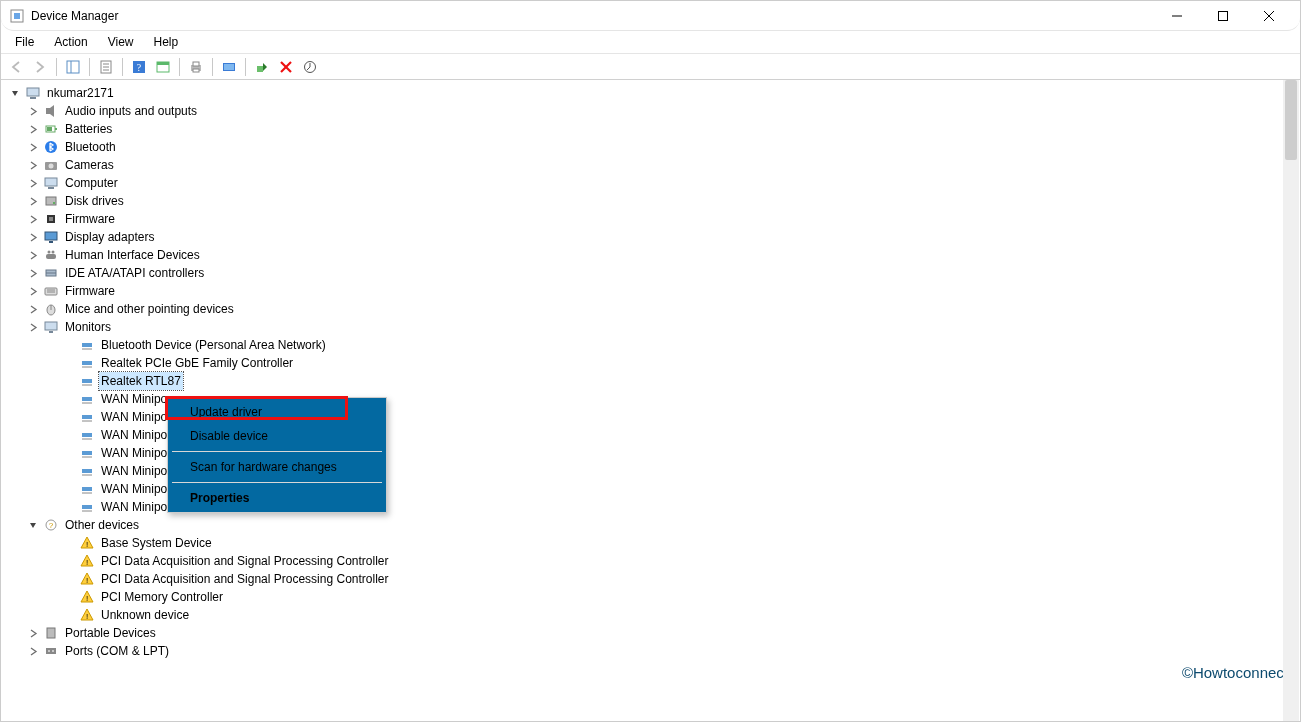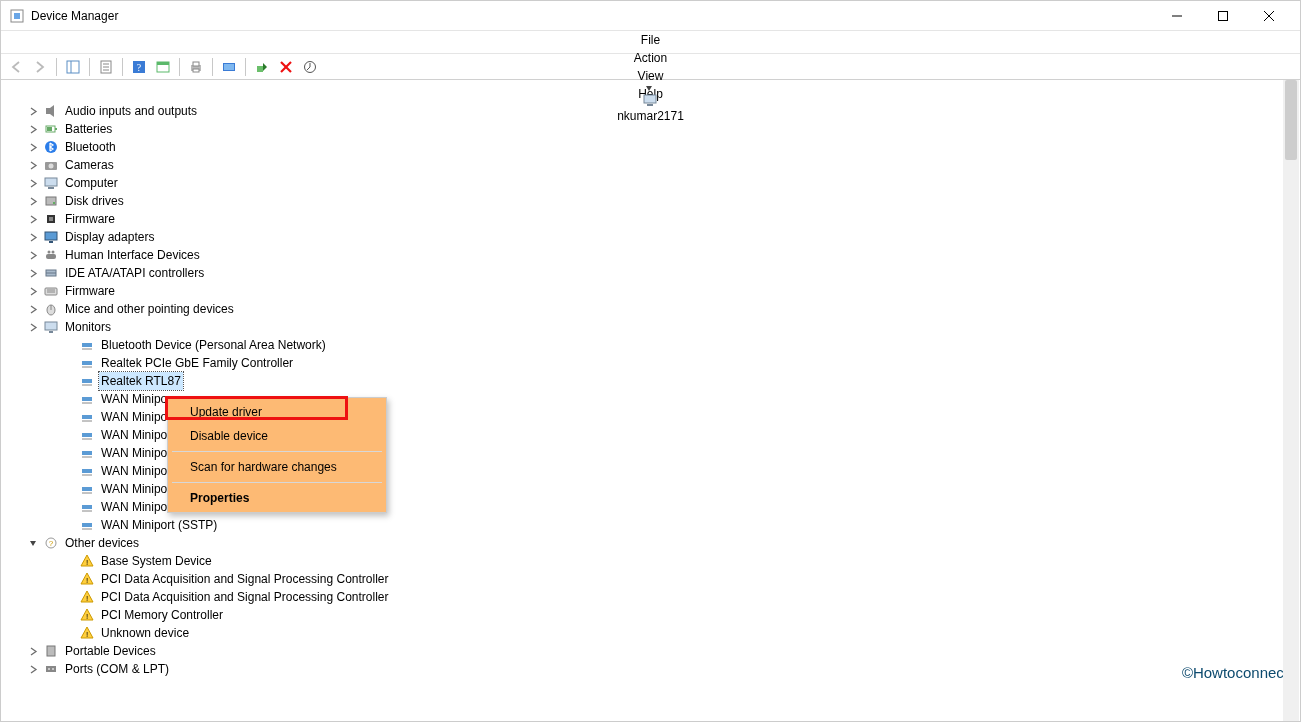--- a/index.html
+++ b/index.html
@@ -15,41 +15,41 @@
     border: 1px solid #ccc;
     position: relative;
   }
   .titlebar {
     height: 30px;
     display: flex;
     align-items: center;
     padding: 0 8px;
     border-bottom: 1px solid #e5e5e5;
     background: #fff;
+    border-radius: 13px;
   }
   .titlebar .app-icon {
     width: 16px; height: 16px; margin-right: 6px;
     display: inline-flex; align-items: center; justify-content: center;
   }
   .titlebar .title { flex: 0 0 auto; }
   .titlebar .spacer { flex: 1; }
   .win-controls { display: flex; }
   .win-btn {
     width: 46px; height: 30px;
     display: flex; align-items: center; justify-content: center;
     color: #000;
   }
 
   .menubar {
     height: 23px;
     display: flex;
     align-items: center;
     padding: 0 4px;
     border-bottom: 1px solid #e5e5e5;
-    flex-direction: column;
   }
   .menubar .menu-item { padding: 2px 10px; cursor: default; }
 
   .toolbar {
     height: 26px;
     display: flex;
     align-items: center;
     padding: 0 4px;
     border-bottom: 1px solid #d0d0d0;
     gap: 2px;
@@ -81,36 +81,36 @@
     width: 12px; height: 12px; margin-right: 2px;
     display: inline-flex; align-items: center; justify-content: center;
     color: #6d6d6d; cursor: default;
   }
   .expander.none { visibility: hidden; }
   .expander svg { display: block; }
   .icon {
     width: 16px; height: 16px; margin: 0 4px 0 2px;
     display: inline-flex; align-items: center; justify-content: center;
   }
-  .indent-0 { padding-left: 0; flex-direction: column; }
+  .indent-0 { padding-left: 0; }
   .indent-1 { padding-left: 18px; }
   .indent-3 { padding-left: 54px; }
 
   .node.selected .label {
     background: #cde8ff;
     outline: 1px dotted #555;
   }
   .label { padding: 0 2px; }
 
   .context-menu {
     position: absolute;
     left: 166px;
     top: 317px;
     width: 220px;
-    background: #fdba74;
+    background: #0369a1;
     border: 1px solid #ccc;
     box-shadow: 2px 3px 6px rgba(0,0,0,.25);
     padding: 2px;
     z-index: 10;
   }
   .cm-item {
     padding: 5px 10px 5px 20px;
     font-size: 12px;
     cursor: default;
   }
@@ -565,30 +565,20 @@
         <div class="node indent-3">
           <span class="expander none"></span>
           <span class="icon">
             <svg width="14" height="14">
               <rect x="2" y="5" width="10" height="4" fill="#5b9bd5"></rect>
               <line x1="2" y1="11" x2="12" y2="11" stroke="#888"></line>
             </svg>
           </span>
           <span class="label">WAN Minipo</span>
         </div>
-        <div class="node indent-3">
-          <span class="expander none"></span>
-          <span class="icon">
-            <svg width="14" height="14">
-              <rect x="2" y="5" width="10" height="4" fill="#5b9bd5"></rect>
-              <line x1="2" y1="11" x2="12" y2="11" stroke="#888"></line>
-            </svg>
-          </span>
-          <span class="label">WAN Miniport (SSTP)</span>
-        </div>
       </div>
 
     <div class="node indent-1">
       <span class="expander">
           <svg width="9" height="9">
             <path d="M1 2 L7 2 L4 7 Z" fill="#444"></path>
           </svg>
         </span>
       <span class="icon">
           <svg width="14" height="14">

